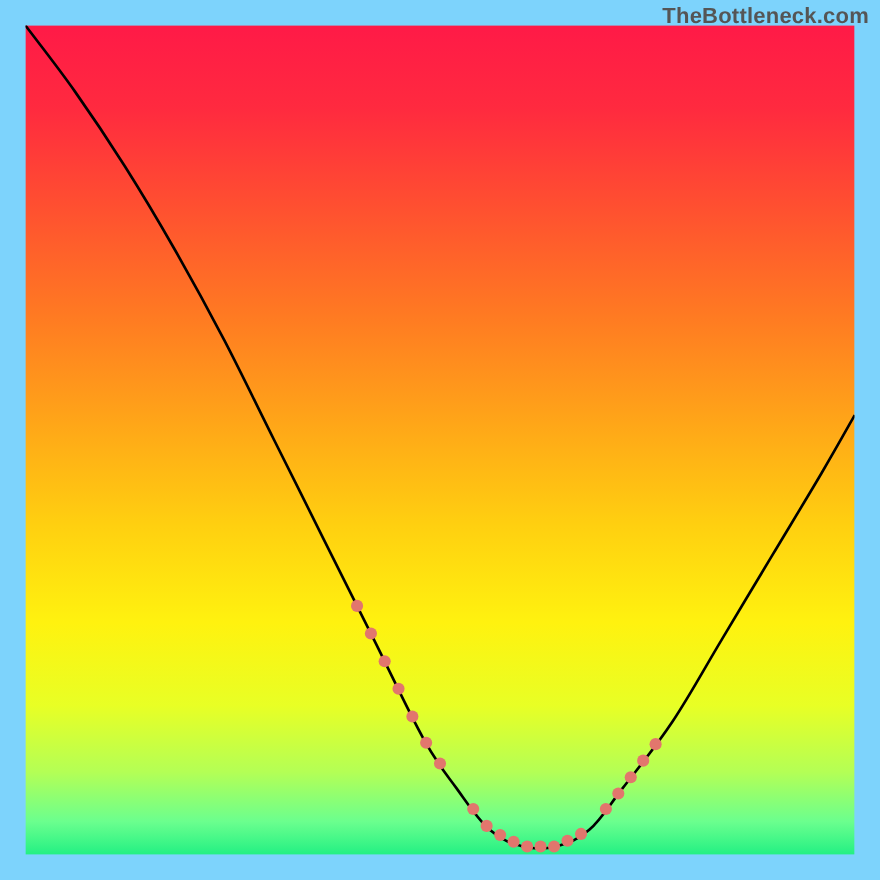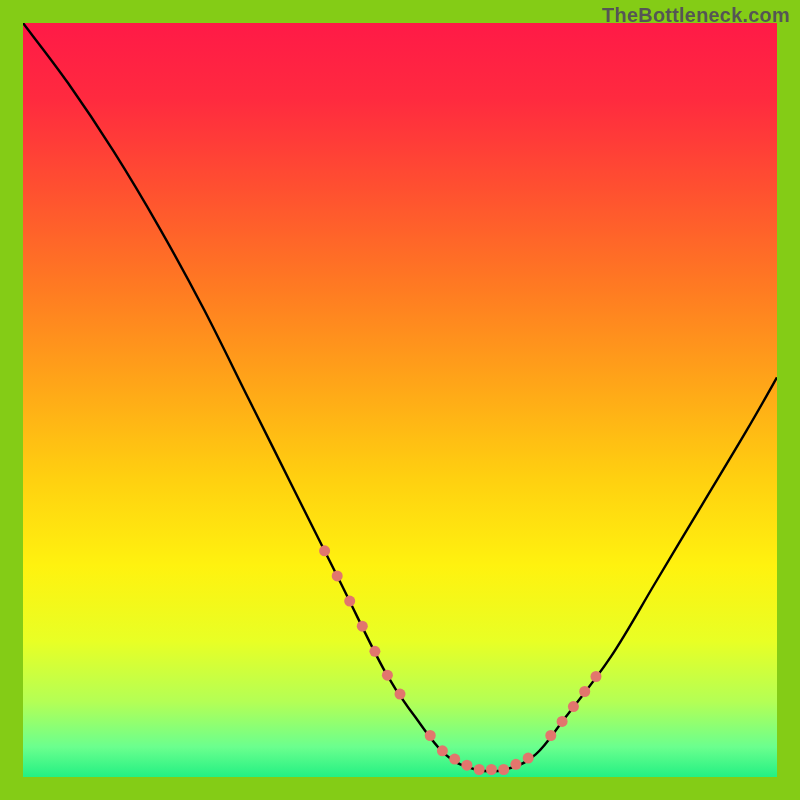--- a/index.html
+++ b/index.html
@@ -8,21 +8,21 @@
     width: 800px;
     height: 800px;
     background: #000;
     overflow: hidden;
     font-family: Arial, Helvetica, sans-serif;
   }
   .stage {
     position: relative;
     width: 800px;
     height: 800px;
-    background: #84cc16;
+    background: #7dd3fc;
   }
   .plot-area {
     position: absolute;
     left: 23px;
     top: 23px;
     width: 754px;
     height: 754px;
     overflow: hidden;
   }
   .plot-area svg {

